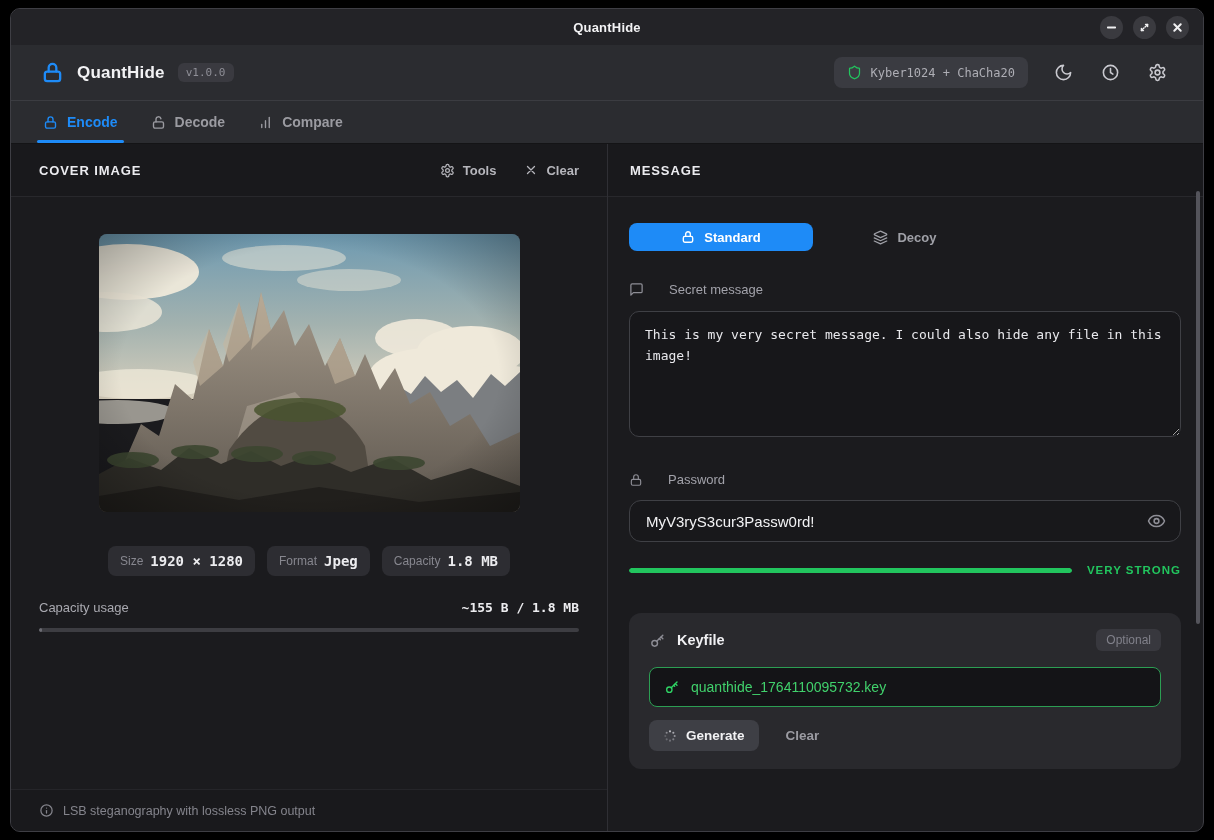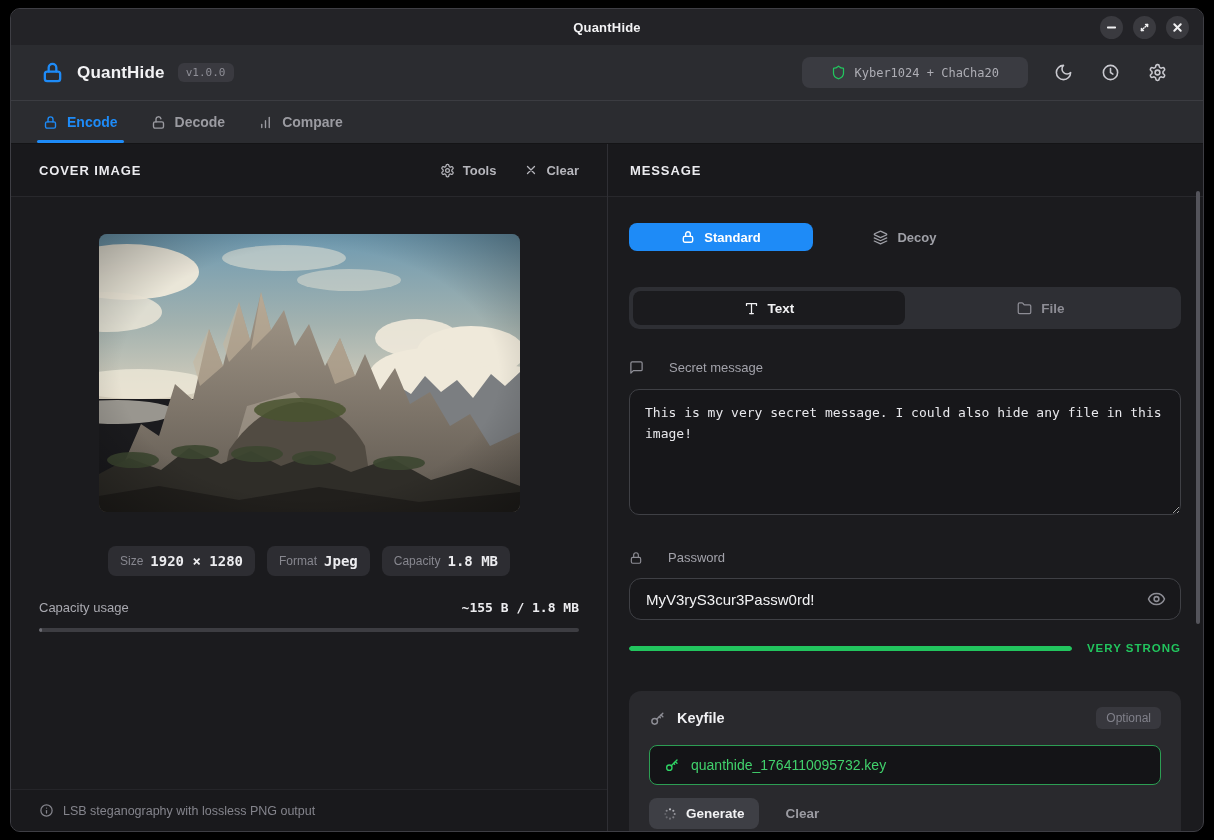--- a/index.html
+++ b/index.html
@@ -33,21 +33,21 @@
   .win-controls{position:absolute;right:14px;top:0;height:100%;display:flex;align-items:center;gap:10px}
   .win-btn{width:23px;height:23px;border-radius:50%;background:#3a3a3f;border:none;display:flex;align-items:center;justify-content:center;color:#f0f0f2;cursor:pointer}
 
   
   .app-header{height:56px;flex:0 0 56px;background:var(--chrome);border-bottom:1px solid var(--chrome-border);display:flex;align-items:center;justify-content:space-between;padding:0 34px 0 30px}
   .brand{display:flex;align-items:center;gap:13px}
   .brand .logo{color:var(--accent)}
   .brand .name{font-size:17px;font-weight:800;color:var(--text);letter-spacing:.2px}
   .version-pill{font-family:"DejaVu Sans Mono",monospace;font-size:11px;color:#8f8f97;background:#3a3a40;border-radius:6px;padding:3px 8px}
   .header-right{display:flex;align-items:center;gap:24px}
-  .crypto-pill{display:flex;align-items:center;gap:9px;background:#3a3b41;border:none;border-radius:8px;padding:8px 29px;cursor:pointer}
+  .crypto-pill{display:flex;align-items:center;gap:9px;background:#3a3b41;border:none;border-radius:8px;padding:8px 13px;cursor:pointer}
   .crypto-pill .shield{color:var(--green)}
   .crypto-pill .label{font-family:"DejaVu Sans Mono",monospace;font-size:12px;color:#aeaeb5}
   .icon-btn{background:none;border:none;color:#c9c9cf;cursor:pointer;padding:2px}
 
   
   .tabbar{height:43px;flex:0 0 43px;background:var(--chrome);display:flex;align-items:stretch;gap:33px;padding:0 0 0 32px;border-bottom:1px solid #141416}
   .tab{position:relative;display:flex;align-items:center;gap:9px;font-size:14px;font-weight:600;color:#9b9ba1;background:none;border:none;cursor:pointer}
   .tab.active{color:var(--accent)}
   .tab.active::after{content:"";position:absolute;left:-6px;right:-6px;bottom:0;height:3px;background:var(--accent);border-radius:2px}
 
@@ -337,36 +337,20 @@
           <button class="mode-btn">
             <svg width="15" height="15" viewBox="0 0 24 24" fill="none" stroke="currentColor" stroke-width="2" stroke-linecap="round" stroke-linejoin="round">
                 <path d="m12.83 2.18a2 2 0 0 0-1.66 0L2.6 6.08a1 1 0 0 0 0 1.83l8.58 3.91a2 2 0 0 0 1.66 0l8.58-3.9a1 1 0 0 0 0-1.83Z"></path>
                 <path d="m22 12.65-9.17 4.16a2 2 0 0 1-1.66 0L2 12.65"></path>
                 <path d="m22 17.65-9.17 4.16a2 2 0 0 1-1.66 0L2 17.65"></path>
               </svg>
             <span>Decoy</span>
           </button>
         </div>
 
-        <div class="seg-control">
-          <button class="seg active">
-            <svg width="15" height="15" viewBox="0 0 24 24" fill="none" stroke="currentColor" stroke-width="2" stroke-linecap="round" stroke-linejoin="round">
-                <polyline points="4 7 4 4 20 4 20 7"></polyline>
-                <line x1="9" y1="20" x2="15" y2="20"></line>
-                <line x1="12" y1="4" x2="12" y2="20"></line>
-              </svg>
-            <span>Text</span>
-          </button>
-          <button class="seg">
-            <svg width="15" height="15" viewBox="0 0 24 24" fill="none" stroke="currentColor" stroke-width="2" stroke-linecap="round" stroke-linejoin="round">
-                <path d="M20 20a2 2 0 0 0 2-2V8a2 2 0 0 0-2-2h-7.9a2 2 0 0 1-1.69-.9L9.6 3.9A2 2 0 0 0 7.93 3H4a2 2 0 0 0-2 2v13a2 2 0 0 0 2 2Z"></path>
-              </svg>
-            <span>File</span>
-          </button>
-        </div>
 
         <div class="field-label">
           <span class="ficon">
             <svg width="15" height="15" viewBox="0 0 24 24" fill="none" stroke="currentColor" stroke-width="2" stroke-linecap="round" stroke-linejoin="round">
                 <path d="M21 15a2 2 0 0 1-2 2H7l-4 4V5a2 2 0 0 1 2-2h14a2 2 0 0 1 2 2z"></path>
               </svg>
           </span>
           <span>Secret message</span>
         </div>
         <textarea class="secret-input" spellcheck="false" style="">This is my very secret message. I could also hide any file in this image!</textarea>

